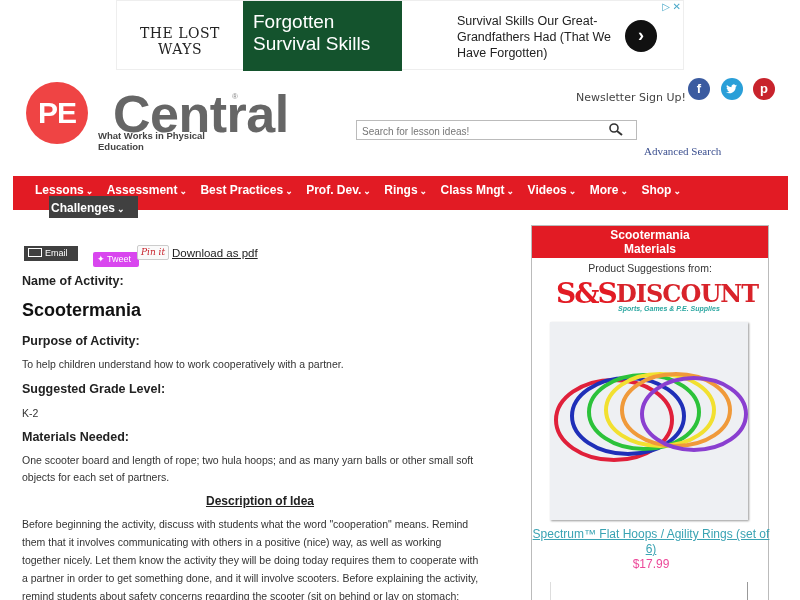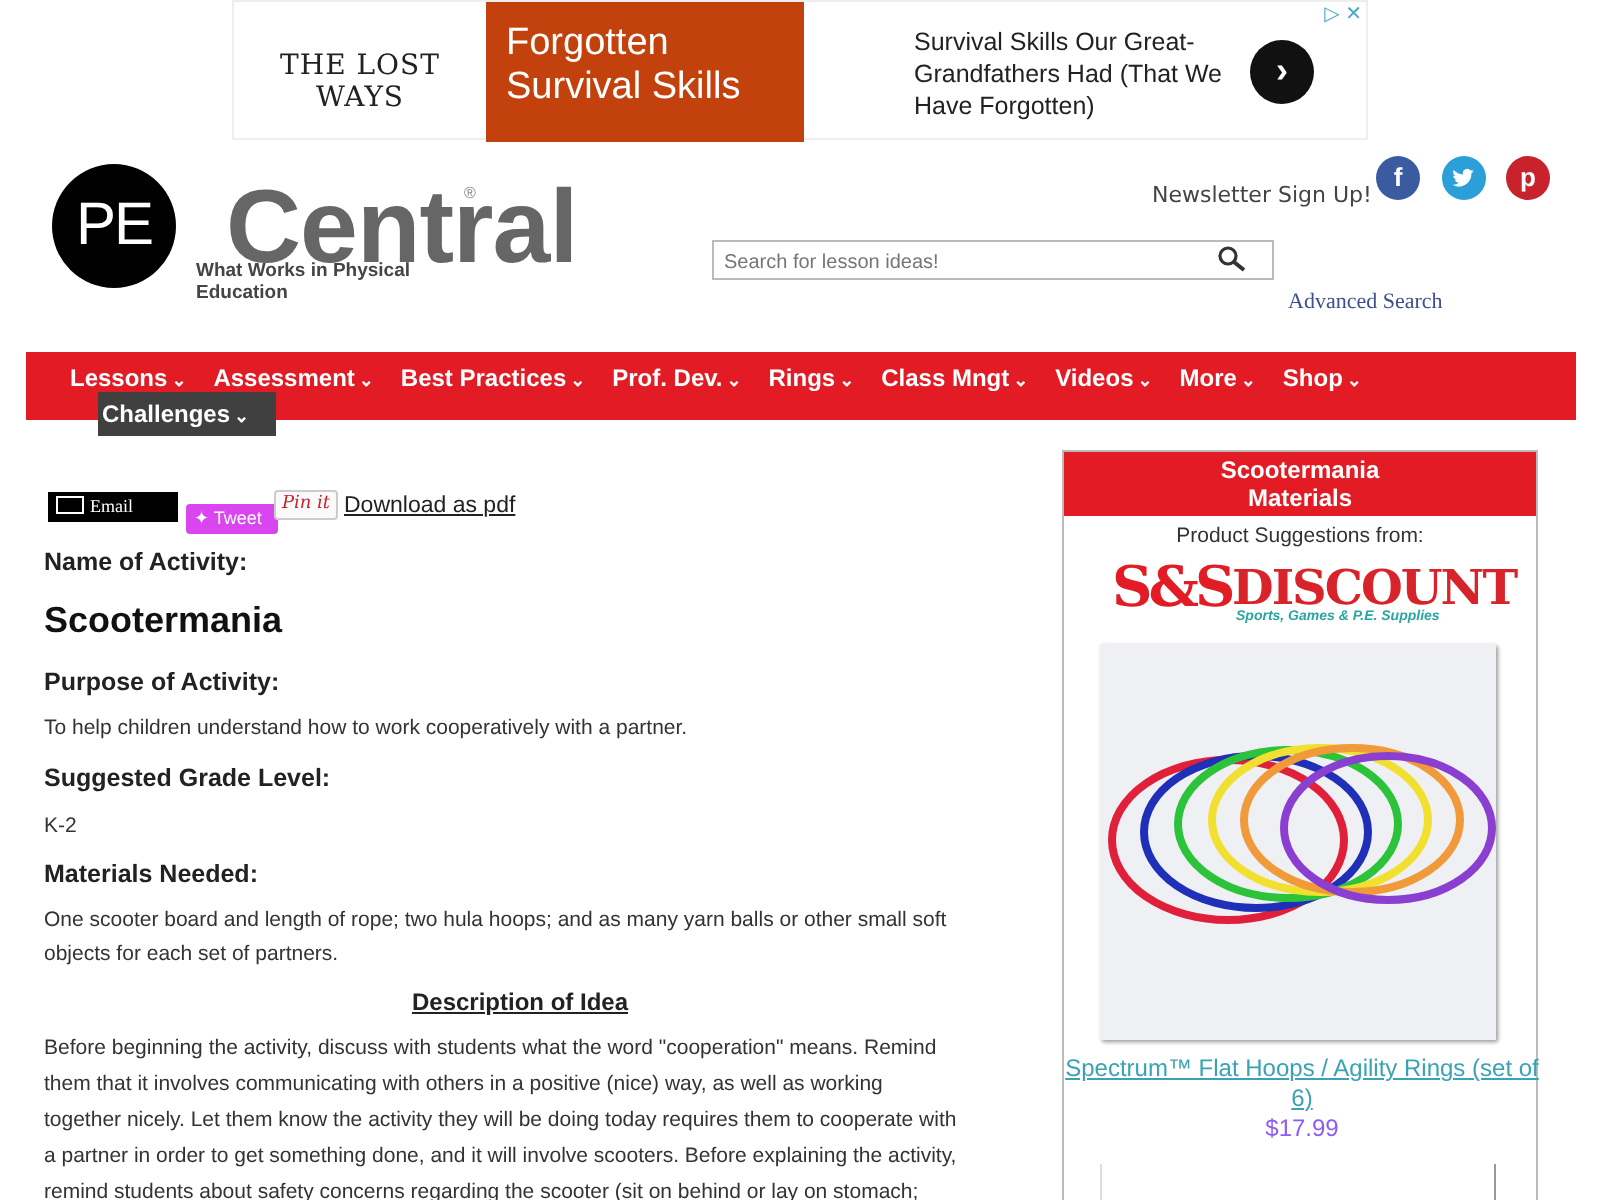--- a/index.html
+++ b/index.html
@@ -2,28 +2,28 @@
 <html><head>
 <meta charset="utf-8">
 <style>
   * { box-sizing: border-box; margin: 0; padding: 0; }
   html, body { width: 800px; height: 600px; overflow: hidden; background: #ffffff; }
   body { font-family: "Liberation Sans", sans-serif; color: #222; position: relative; }
 
   
   .ad { position: absolute; left: 116px; top: 0; width: 568px; height: 70px; background: #fff; border: 1px solid #eee; }
   .ad-brand { position: absolute; left: 0; top: 24px; width: 126px; text-align: center; font-family: "DejaVu Serif", serif; font-size: 14px; letter-spacing: 0.5px; color: #222; }
-  .ad-black { position: absolute; left: 126px; top: 0; width: 159px; height: 70px; background: #c2410c; color: #fff; padding: 10px 10px; font-size: 19px; line-height: 22px; }
+  .ad-black { position: absolute; left: 126px; top: 0; width: 159px; height: 70px; background: #14532d; color: #fff; padding: 10px 10px; font-size: 19px; line-height: 22px; }
   .ad-copy { position: absolute; left: 340px; top: 12px; width: 160px; font-size: 12.5px; line-height: 16px; color: #222; }
   .ad-go { position: absolute; left: 508px; top: 19px; width: 32px; height: 32px; border-radius: 50%; background: #111; color: #fff; font-size: 18px; line-height: 30px; text-align: center; font-weight: bold; }
   .ad-choices { position: absolute; right: 2px; top: 0; font-size: 10px; color: #4aa8c8; }
 
   
   .logo { position: absolute; left: 26px; top: 82px; width: 220px; height: 62px; }
-  .logo-circle { position: absolute; left: 0; top: 0; width: 62px; height: 62px; border-radius: 50%; background: #000000; color: #fff; font-weight: normal; font-size: 30px; line-height: 62px; text-align: center; letter-spacing: -1px; }
+  .logo-circle { position: absolute; left: 0; top: 0; width: 62px; height: 62px; border-radius: 50%; background: #ef4444; color: #fff; font-weight: bold; font-size: 30px; line-height: 62px; text-align: center; letter-spacing: -1px; }
   .logo-word { position: absolute; left: 64px; top: 2px; font-size: 52px; font-weight: bold; color: #666; letter-spacing: -0.5px; margin-left: 23px; }
   .logo-reg { position: absolute; left: 206px; top: 10px; font-size: 8px; color: #888; }
   .logo-tag { position: absolute; left: 72px; top: 48px; font-size: 9.5px; font-weight: bold; color: #444; }
 
   
   .newsletter { position: absolute; left: 576px; top: 91px; font-size: 11px; color: #444; font-family: "DejaVu Sans", sans-serif; }
   .social { position: absolute; top: 78px; width: 22px; height: 22px; border-radius: 50%; color: #fff; font-weight: bold; font-size: 13px; line-height: 22px; text-align: center; }
   .fb { left: 688px; background: #3b5ba0; }
   .tw { left: 721px; background: #2a9fd8; }
   .pin { left: 753px; background: #c8232c; }
@@ -35,21 +35,21 @@
   .adv-search { position: absolute; left: 644px; top: 145px; font-family: Liberation Serif, serif; font-size: 11px; color: #3b4f8f; text-decoration: none; }
 
   
   .nav { position: absolute; left: 13px; top: 176px; width: 775px; height: 34px; background: #e21b24; }
   .nav-row1 { position: absolute; left: 22px; top: 4px; white-space: nowrap; }
   .nav-item { display: inline-block; font-family: Liberation Sans, sans-serif; font-weight: bold; font-size: 12px; color: #fff; margin-right: 9px; cursor: pointer; }
   .nav-item .chev { font-size: 9px; margin-left: 2px; }
   .nav-row2 { position: absolute; left: 36px; top: 20px; background: #404040; padding: 2px 4px 2px 2px; }
 
   
-  .share-email { position: absolute; left: 24px; top: 246px; width: 65px; height: 15px; background: #000000; color: #fff; font-size: 9px; line-height: 15px; padding-left: 4px; font-family: Liberation Serif, serif; }
+  .share-email { position: absolute; left: 24px; top: 246px; width: 54px; height: 15px; background: #404040; color: #fff; font-size: 9px; line-height: 15px; padding-left: 4px; }
   .share-email .env { display: inline-block; width: 14px; height: 9px; border: 1px solid #fff; margin-right: 3px; vertical-align: -1px; position: relative; }
   .share-tweet { position: absolute; left: 93px; top: 252px; width: 46px; height: 15px; background: #d946ef; color: #fff; font-size: 9px; line-height: 15px; padding-left: 4px; border-radius: 2px; }
   .share-pin { position: absolute; left: 137px; top: 245px; width: 32px; height: 15px; border: 1px solid #ccc; background: #fafafa; color: #c8232c; font-family: "DejaVu Serif", serif; font-style: italic; font-size: 9px; line-height: 13px; text-align: center; border-radius: 2px; }
   .download-pdf { position: absolute; left: 172px; top: 247px; font-size: 11.5px; color: #222; text-decoration: underline; }
 
   
   .main { position: absolute; left: 22px; top: 274px; width: 490px; }
   .lbl { font-weight: bold; font-size: 12.5px; color: #222; }
   .title { font-weight: bold; font-size: 18px; color: #111; }
   .txt { font-size: 10.5px; line-height: 17px; color: #333; }
@@ -59,21 +59,21 @@
   
   .side { position: absolute; left: 531px; top: 225px; width: 238px; height: 380px; border: 1px solid #bbb; background: #fff; }
   .side-head { background: #e21b24; color: #fff; font-weight: bold; font-size: 12px; line-height: 14px; text-align: center; padding: 2px 0 2px; }
   .side-sub { text-align: center; font-size: 10.5px; color: #333; margin-top: 4px; }
   .ss-logo { position: absolute; left: 24px; top: 51px; width: 195px; height: 40px; }
   .ss-mark { position: absolute; left: 0; top: 0; font-family: "DejaVu Serif", serif; font-weight: bold; font-size: 28px; color: #e21b24; letter-spacing: -2px; }
   .ss-word { position: absolute; left: 60px; top: 2px; font-family: "DejaVu Serif", serif; font-weight: bold; font-size: 24px; color: #d8232a; letter-spacing: -1px; }
   .ss-tag { position: absolute; left: 62px; top: 28px; font-size: 7px; font-style: italic; font-weight: bold; color: #2aa6a0; }
   .prod-img { position: absolute; left: 18px; top: 96px; width: 198px; height: 198px; background: #eef0f3; box-shadow: 1px 1px 2px #999; }
   .prod-link { position: absolute; left: 0; top: 301px; width: 238px; text-align: center; font-size: 12px; line-height: 15px; color: #3aa3b3; text-decoration: underline; }
-  .prod-price { position: absolute; left: 0; top: 331px; width: 238px; text-align: center; font-size: 12px; color: #8b5cf6; }
+  .prod-price { position: absolute; left: 0; top: 331px; width: 238px; text-align: center; font-size: 12px; color: #ec4899; }
   .side-next { position: absolute; left: 18px; top: 356px; width: 198px; height: 30px; border-right: 1px solid #999; border-left: 1px solid #ddd; }
 </style>
 </head>
 <body>
 
 <div class="ad">
   <div class="ad-brand">THE LOST WAYS</div>
   <div class="ad-black">Forgotten Survival Skills</div>
   <div class="ad-copy">Survival Skills Our Great-Grandfathers Had (That We Have Forgotten)</div>
   <div class="ad-go">›</div>

